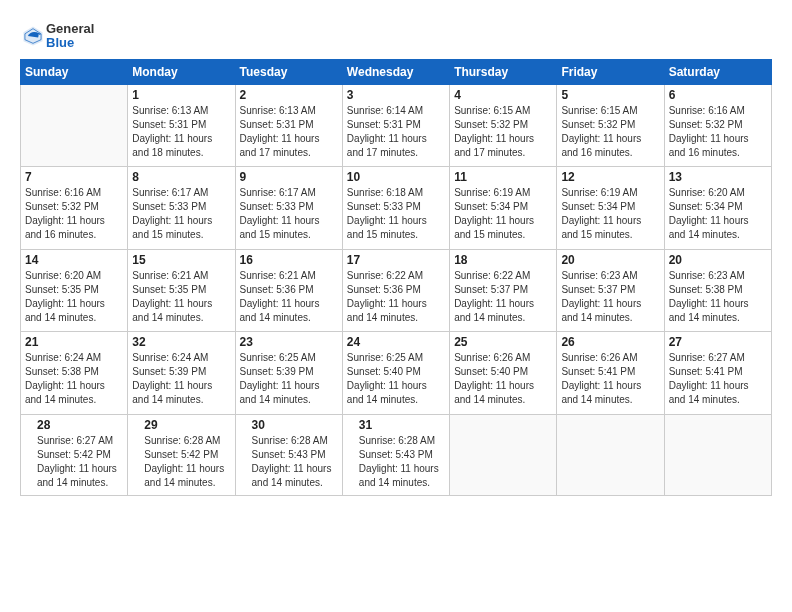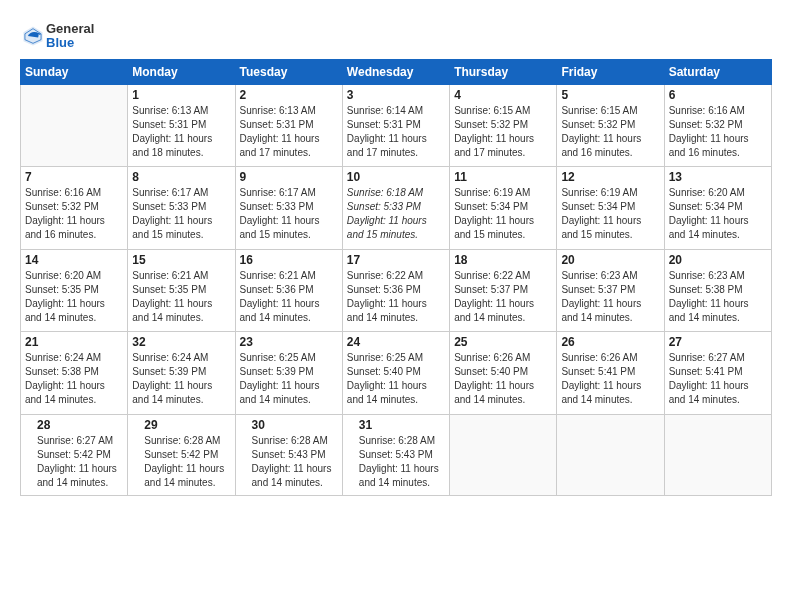--- a/index.html
+++ b/index.html
@@ -196,21 +196,21 @@
           </td>
           <td>
             <span class="day-num">9</span>
             <div class="day-info" style="white-space: pre-line;">Sunrise: 6:17 AM
 Sunset: 5:33 PM
 Daylight: 11 hours
 and 15 minutes.</div>
           </td>
           <td>
             <span class="day-num">10</span>
-            <div class="day-info" style="white-space: pre-line; font-style: italic;">Sunrise: 6:18 AM
+            <div class="day-info" style="white-space: pre-line;">Sunrise: 6:18 AM
 Sunset: 5:33 PM
 Daylight: 11 hours
 and 15 minutes.</div>
           </td>
           <td>
             <span class="day-num">11</span>
             <div class="day-info" style="white-space: pre-line;">Sunrise: 6:19 AM
 Sunset: 5:34 PM
 Daylight: 11 hours
 and 15 minutes.</div>

